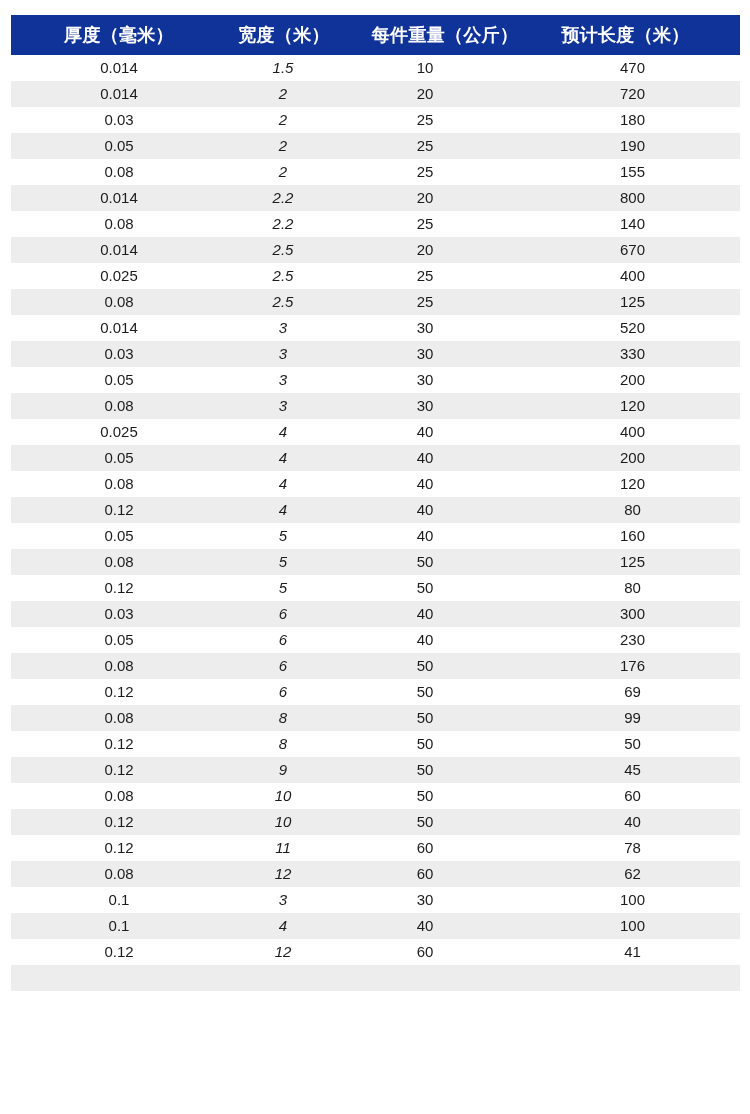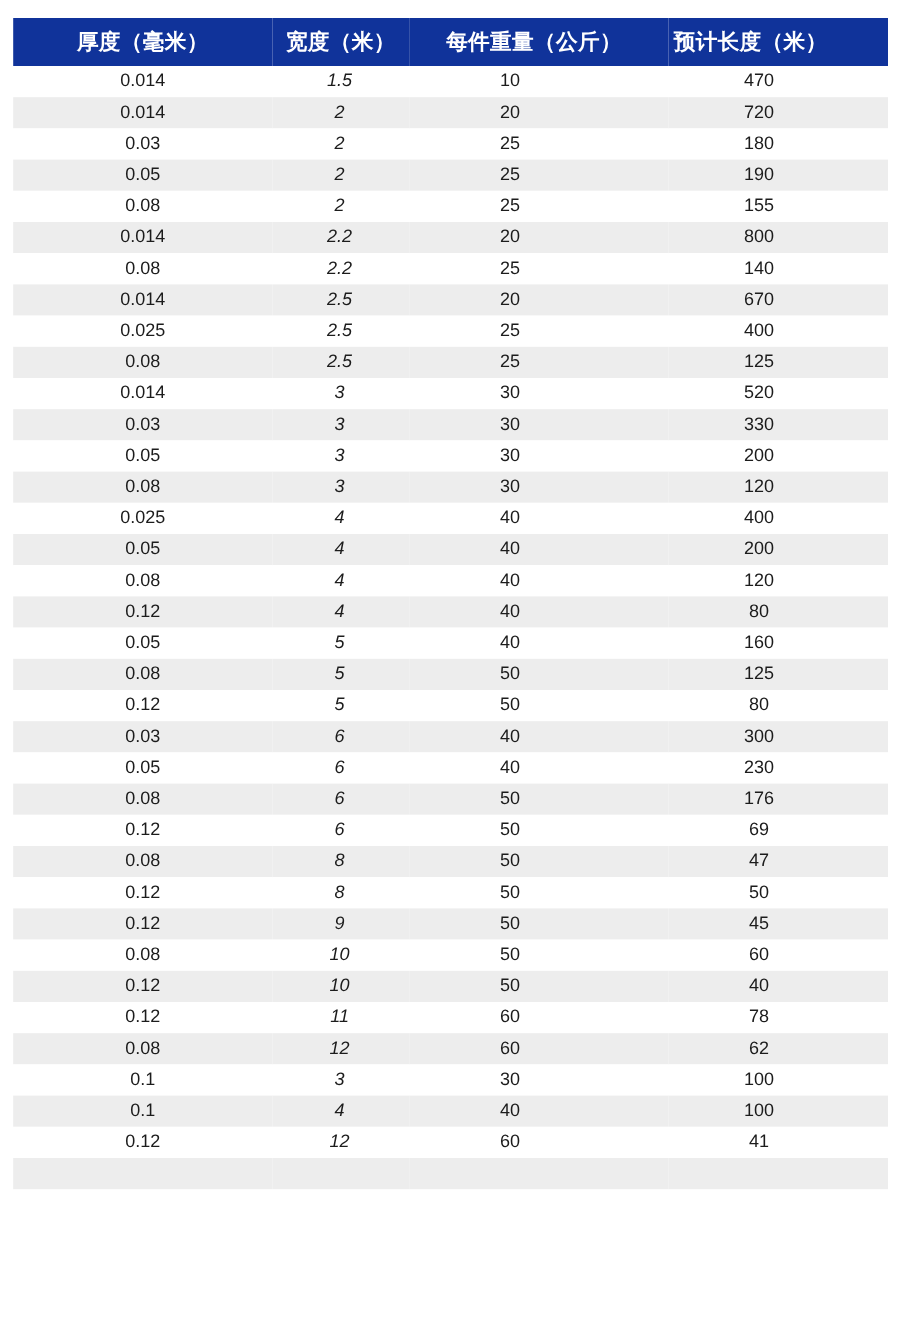--- a/index.html
+++ b/index.html
@@ -242,21 +242,21 @@
         <tr class="row-odd">
           <td class="cell-thickness">0.12</td>
           <td class="cell-width">6</td>
           <td class="cell-weight">50</td>
           <td class="cell-length">69</td>
         </tr>
         <tr class="row-even">
           <td class="cell-thickness">0.08</td>
           <td class="cell-width">8</td>
           <td class="cell-weight">50</td>
-          <td class="cell-length">47</td>
+          <td class="cell-length">99</td>
         </tr>
         <tr class="row-odd">
           <td class="cell-thickness">0.12</td>
           <td class="cell-width">8</td>
           <td class="cell-weight">50</td>
           <td class="cell-length">50</td>
         </tr>
         <tr class="row-even">
           <td class="cell-thickness">0.12</td>
           <td class="cell-width">9</td>

